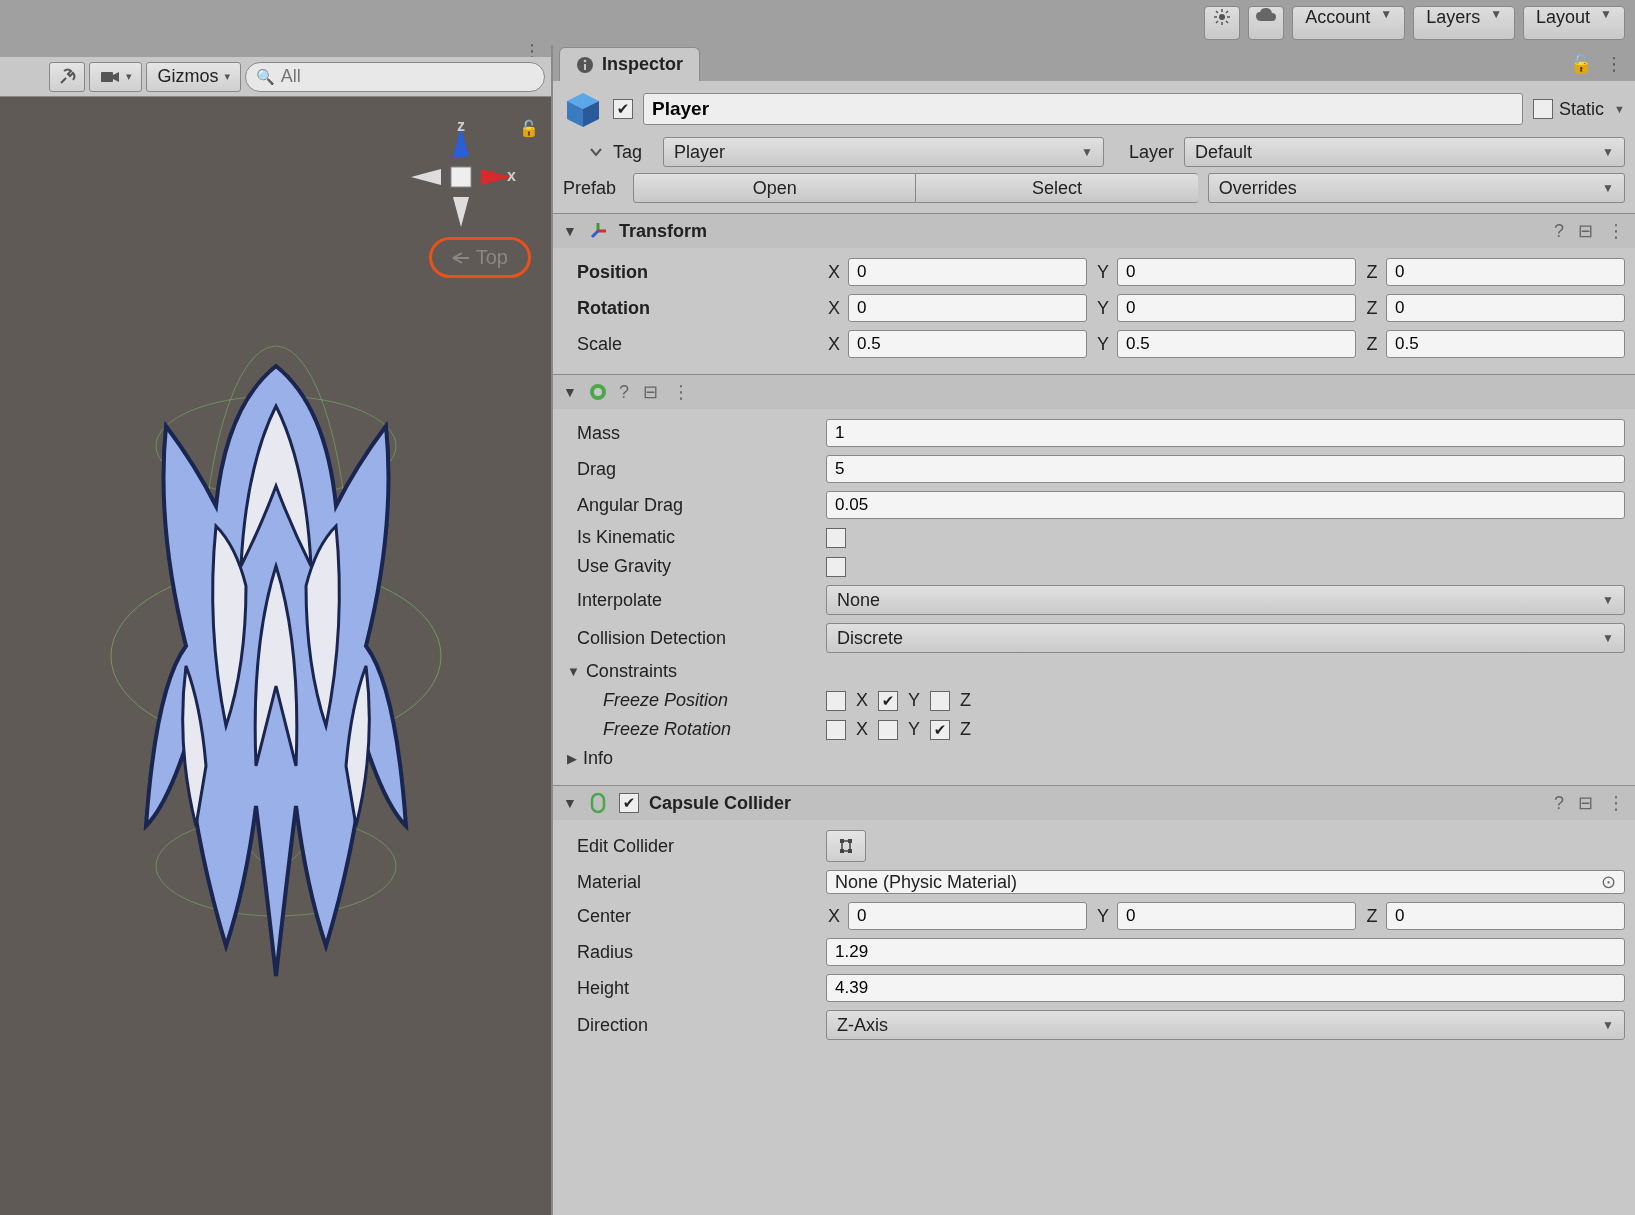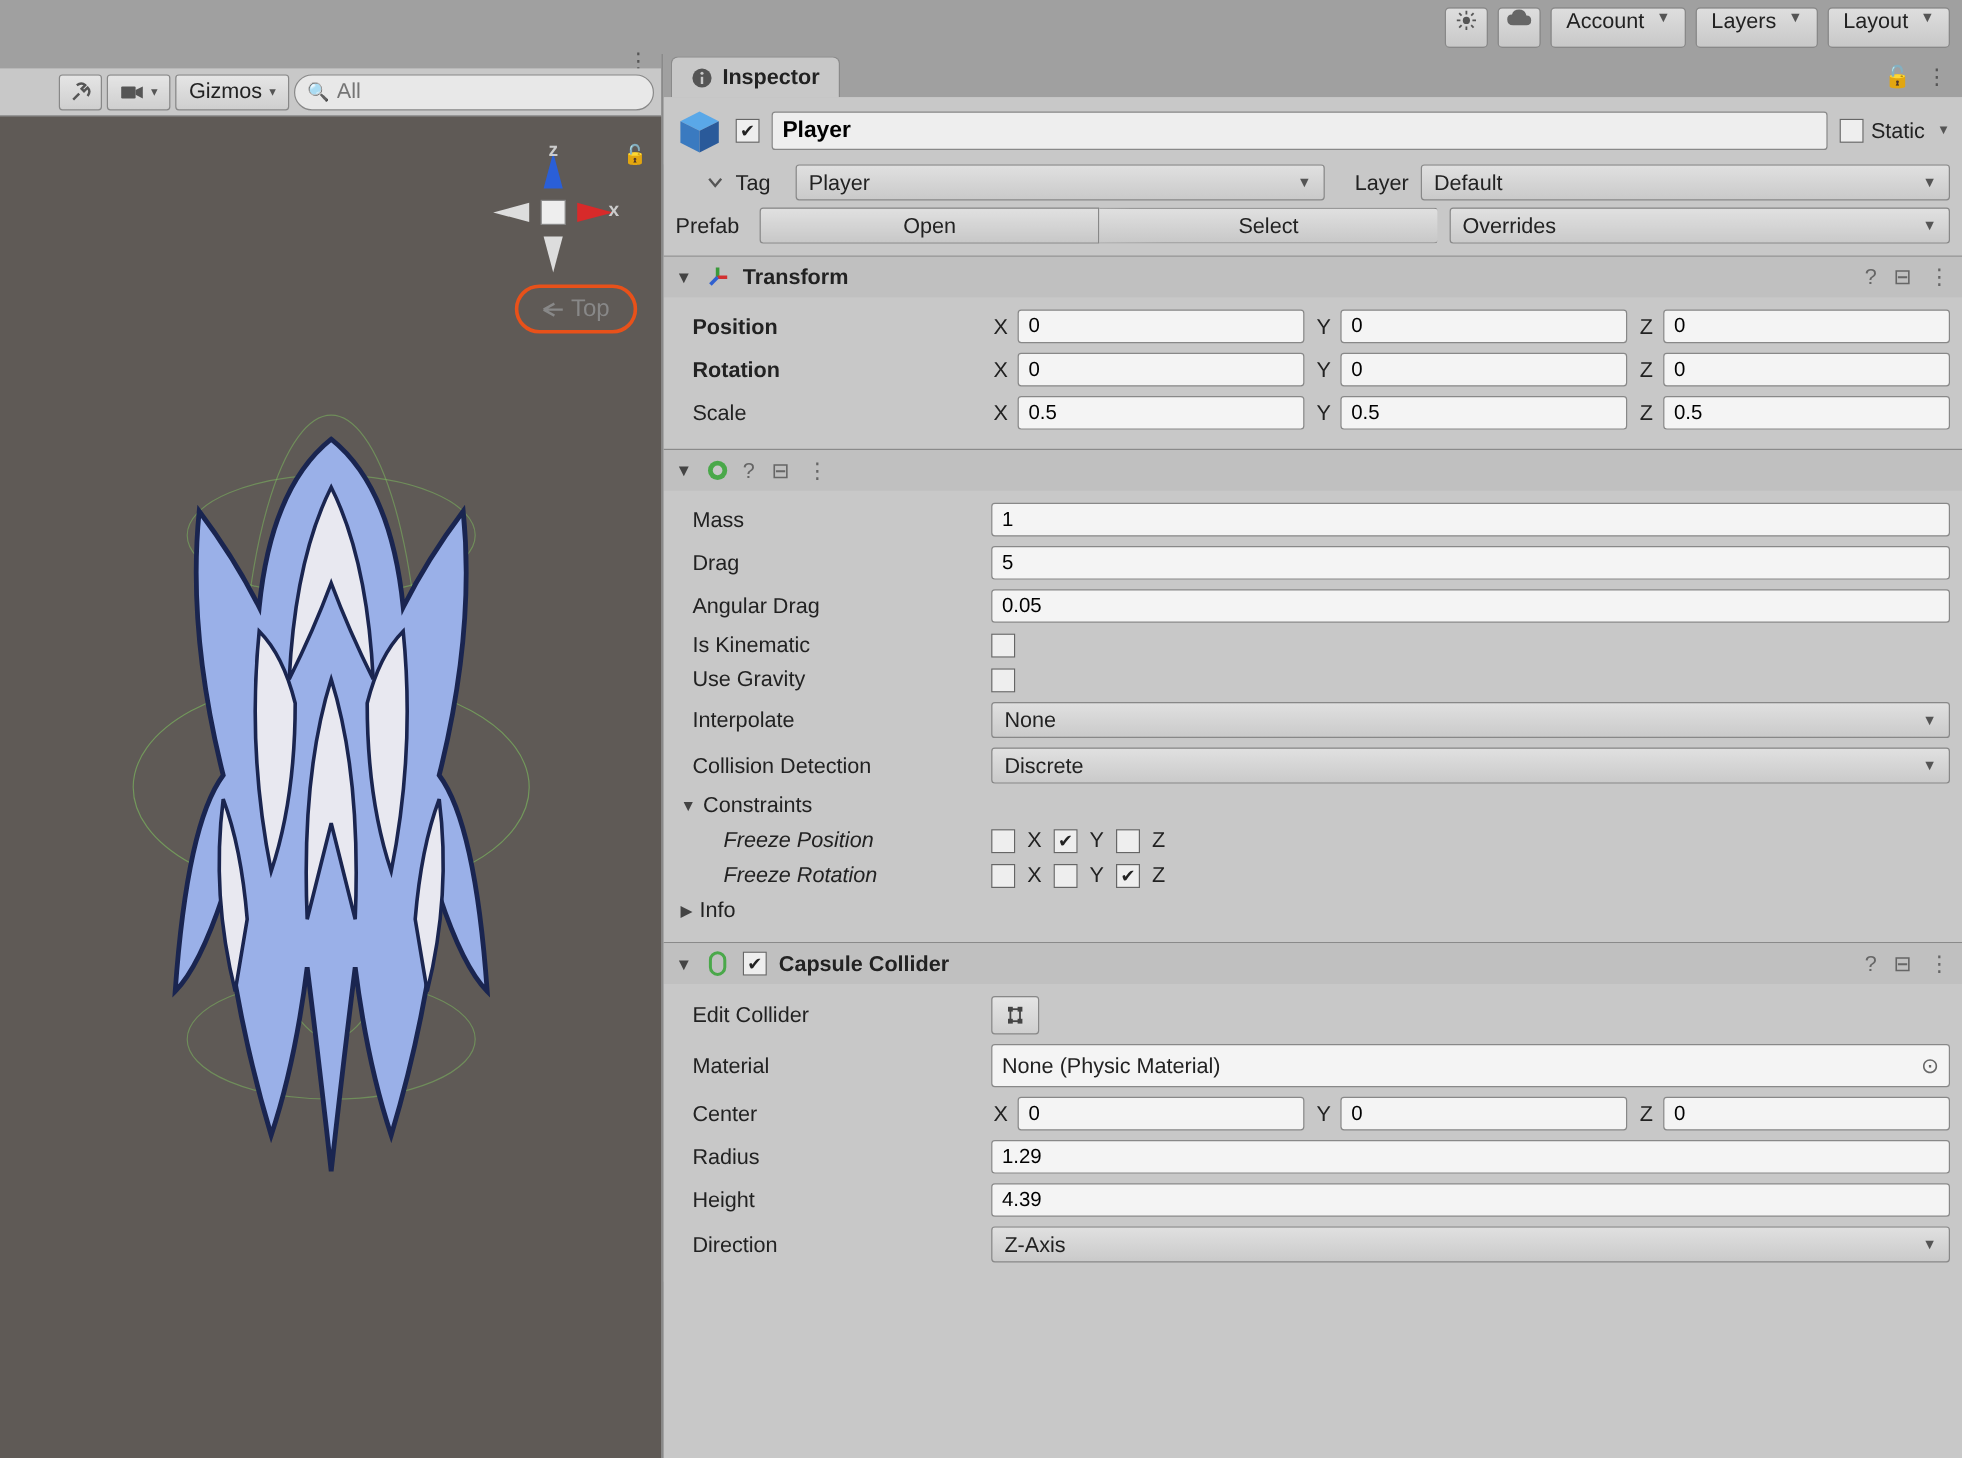--- a/index.html
+++ b/index.html
@@ -69,21 +69,21 @@
 .xyz-group { flex: 1; display: flex; gap: 8px; }
 .xyz-item { flex: 1; display: flex; align-items: center; gap: 6px; }
 .xyz-item .ax { width: 16px; text-align: center; }
 .num-input { flex: 1; height: 28px; border: 1px solid #888; background: #f4f4f4; padding: 0 8px; font-size: 17px; border-radius:3px;}
 .full-input { flex:1; }
 .full-input .num-input{width:100%;}
 .chk-row { display:flex; gap:10px; align-items:center;}
 .foldout { display:flex; align-items:center; gap:6px; padding:4px 0 4px 4px; cursor:pointer;}
 .foldout .tri{font-size:13px;color:#444;}
 .small-btn { width:40px;height:32px;background:linear-gradient(#e5e5e5,#cfcfcf);border:1px solid #888;border-radius:3px;display:flex;align-items:center;justify-content:center;cursor:pointer;}
-.obj-field { flex:1; height:36px; border:1px solid #888; background:#f4f4f4; border-radius:3px; display:flex; align-items:center; padding:0 8px; justify-content:space-between;}
+.obj-field { flex:1; height:24px; border:1px solid #888; background:#f4f4f4; border-radius:3px; display:flex; align-items:center; padding:0 8px; justify-content:space-between;}
 .obj-field .circ{color:#666;}
 .comp-icon{width:22px;height:22px;display:flex;align-items:center;justify-content:center;}
 </style>
 </head>
 <body>
 
 <div class="top-toolbar">
   <div class="tb-btn tb-icon">
     <svg width="20" height="20" viewBox="0 0 20 20">
         <circle cx="10" cy="10" r="3" fill="#555"></circle>

